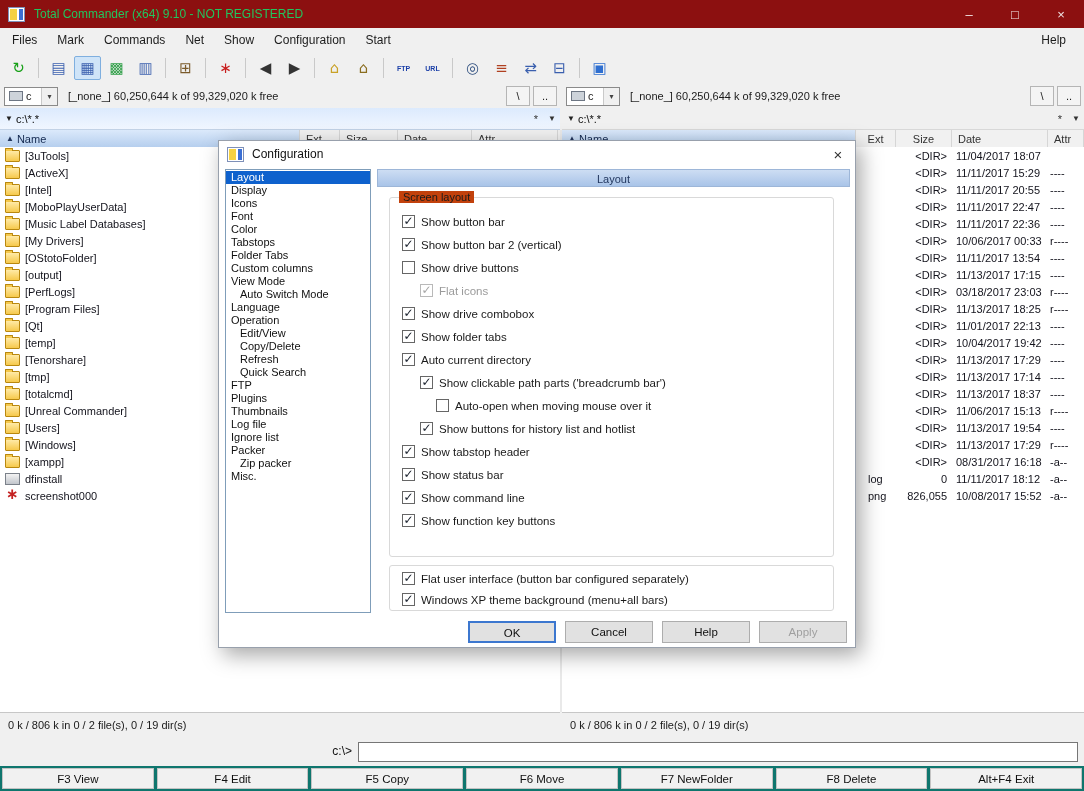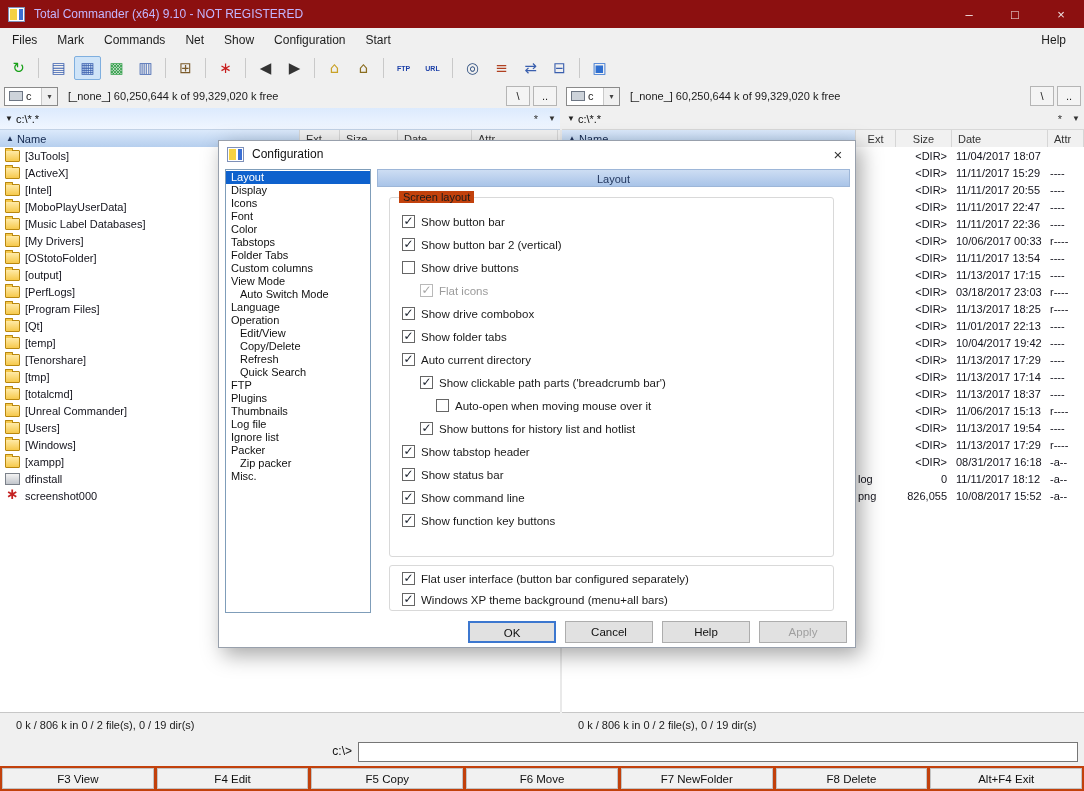--- a/index.html
+++ b/index.html
@@ -8,21 +8,21 @@
   .app{position:absolute;inset:0;outline:1px solid #8a8a8a;}
 
   
   .titlebar{position:absolute;left:0;top:0;width:1084px;height:28px;background:#8c1010;
             display:flex;align-items:center;}
   .tc-icon{width:15px;height:13px;background:#fff;border:1px solid #7e90b8;display:inline-block;
            position:relative;flex-shrink:0;}
   .tc-icon::before{content:"";position:absolute;left:1px;top:1px;bottom:1px;right:7px;background:#f5d143;}
   .tc-icon::after{content:"";position:absolute;right:1px;top:1px;bottom:1px;width:4px;background:#3b6fd4;}
   .titlebar .tc-icon{margin-left:8px;}
-  .title-text{color:#c4b5fd;font-size:12px;margin-left:9px;flex:1;white-space:nowrap;}
+  .title-text{color:#22c55e;font-size:12px;margin-left:9px;flex:1;white-space:nowrap;}
   .winbtns{display:flex;height:28px;}
   .winbtn{width:46px;height:28px;display:flex;align-items:center;justify-content:center;
           color:#f2e6e6;font-size:13px;cursor:default;}
 
   
   .menubar{position:absolute;left:0;top:28px;width:1084px;height:24px;background:#f0f0f0;
            display:flex;align-items:center;font-size:12px;color:#1c1c1c;}
   .menu-items{display:flex;height:24px;align-items:center;margin-left:2px;}
   .menu-item{padding:0 10px;line-height:24px;white-space:nowrap;}
   .menu-item.help{position:absolute;right:8px;}
@@ -83,39 +83,39 @@
   .fico{width:15px;height:12px;margin:0 5px 0 2px;position:relative;flex-shrink:0;box-sizing:border-box;}
   .fico.folder{background:linear-gradient(#ffeaa6,#f6c94c);border:1px solid #b9880e;border-radius:1px;}
   .fico.folder::before{content:"";position:absolute;top:-3px;left:-1px;width:6px;height:2px;
         background:#f6c94c;border:1px solid #b9880e;border-bottom:none;border-radius:1px 1px 0 0;}
   .fico.file{background:linear-gradient(#f3f3f3,#c2c6cc);border:1px solid #7b818a;}
   .fico.image{border:none;background:none;}
   .fico.image::before{content:"∗";position:absolute;left:1px;top:-2px;color:#c42222;font-size:15px;
         line-height:12px;font-weight:bold;font-family:"DejaVu Sans",sans-serif;}
   .rrow{padding-left:0;}
   .rc{display:inline-block;box-sizing:border-box;overflow:hidden;}
-  .c-ext{margin-left:294px;width:40px;padding-left:2px;}
+  .c-ext{margin-left:294px;width:40px;padding-left:12px;}
   .c-size{width:56px;text-align:right;padding-right:5px;}
   .c-date{width:96px;padding-left:4px;}
   .c-attr{width:36px;padding-left:2px;}
 
   
   .statusbar{position:absolute;top:712px;height:24px;background:#f0f0f0;border-top:1px solid #c7c7c7;
-             font-size:11px;color:#1a1a1a;display:flex;align-items:center;padding-left:16px;box-sizing:border-box;}
+             font-size:11px;color:#1a1a1a;display:flex;align-items:center;padding-left:8px;box-sizing:border-box;}
   .statusbar.left{left:0;width:560px;}
   .statusbar.right{left:562px;width:522px;}
 
   
   .cmdrow{position:absolute;left:0;top:736px;width:1084px;height:30px;background:#f0f0f0;}
   .cmd-prompt{position:absolute;left:308px;top:8px;width:44px;text-align:right;font-size:12px;color:#111;}
   .cmd-input{position:absolute;left:358px;right:6px;top:6px;height:18px;border:1px solid #767676;
              background:#fff;font-size:12px;font-family:"Liberation Sans",sans-serif;padding:0 4px;}
 
   
-  .fkeybar{position:absolute;left:0;top:766px;width:1084px;height:25px;background:#c2410c;display:flex;
+  .fkeybar{position:absolute;left:0;top:766px;width:1084px;height:25px;background:#0f766e;display:flex;
            gap:3px;padding:2px 2px;box-sizing:border-box;}
   .fkey{flex:1;background:#f1f1f1;border:1px solid #c3c3c3;font-size:11.5px;color:#101010;
         font-family:"Liberation Sans",sans-serif;padding:0;}
 
   
   .dialog{position:absolute;left:218px;top:140px;width:638px;height:508px;background:#fff;
           border:1px solid #98a0ac;box-shadow:5px 7px 20px rgba(0,0,0,0.35);z-index:10;box-sizing:border-box;}
   .dlg-title{position:absolute;left:0;top:0;right:0;height:26px;display:flex;align-items:center;background:#fff;}
   .dlg-title .tc-icon{margin-left:8px;}
   .dlg-title-text{font-size:12px;color:#111;margin-left:8px;flex:1;}

